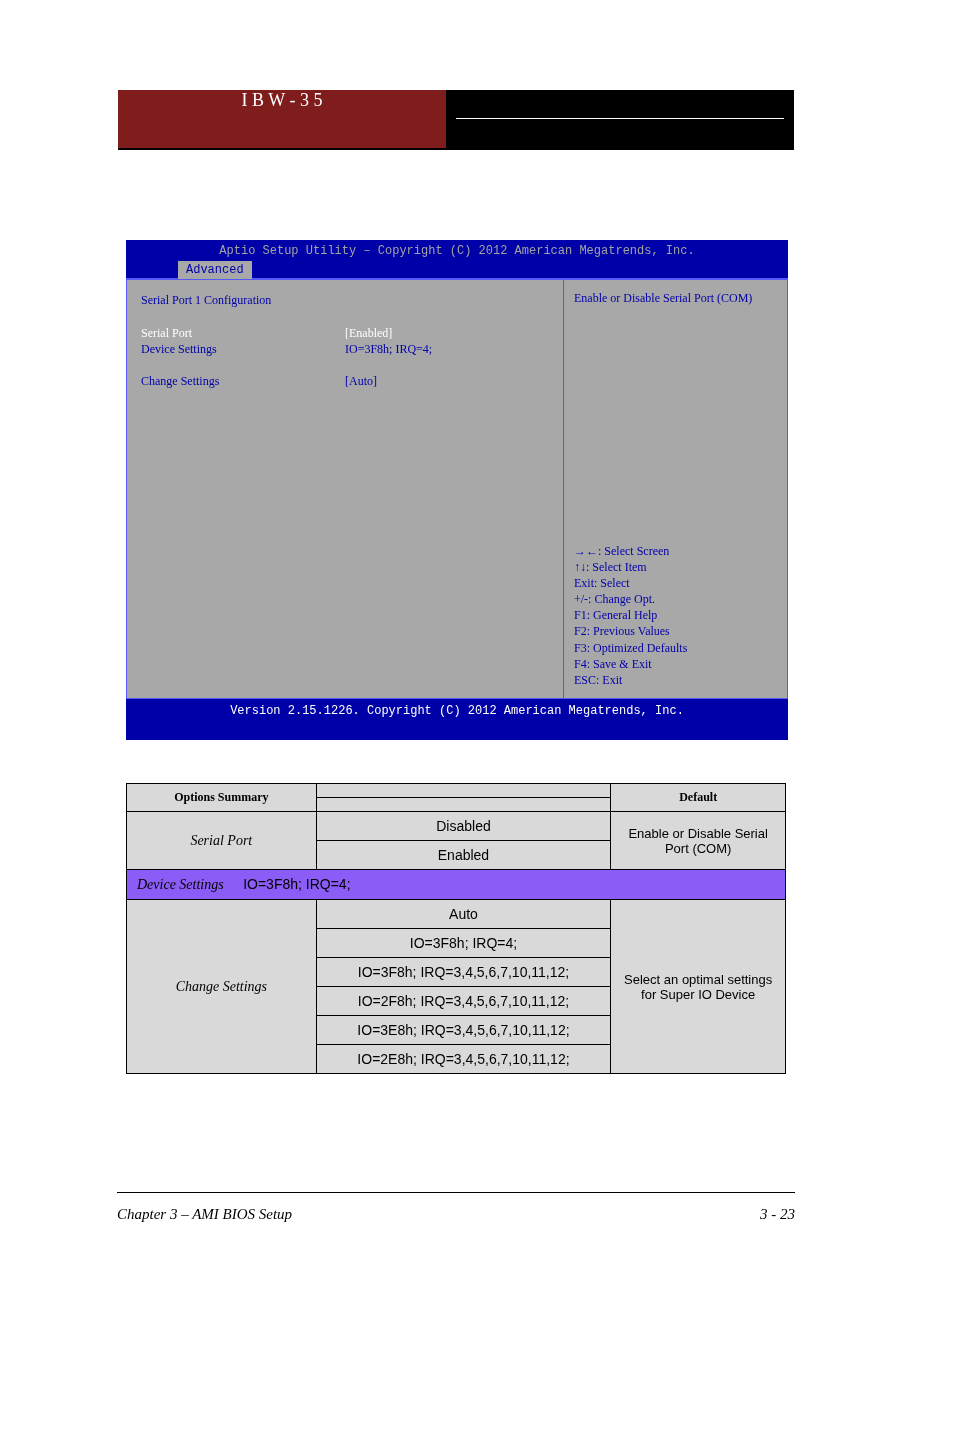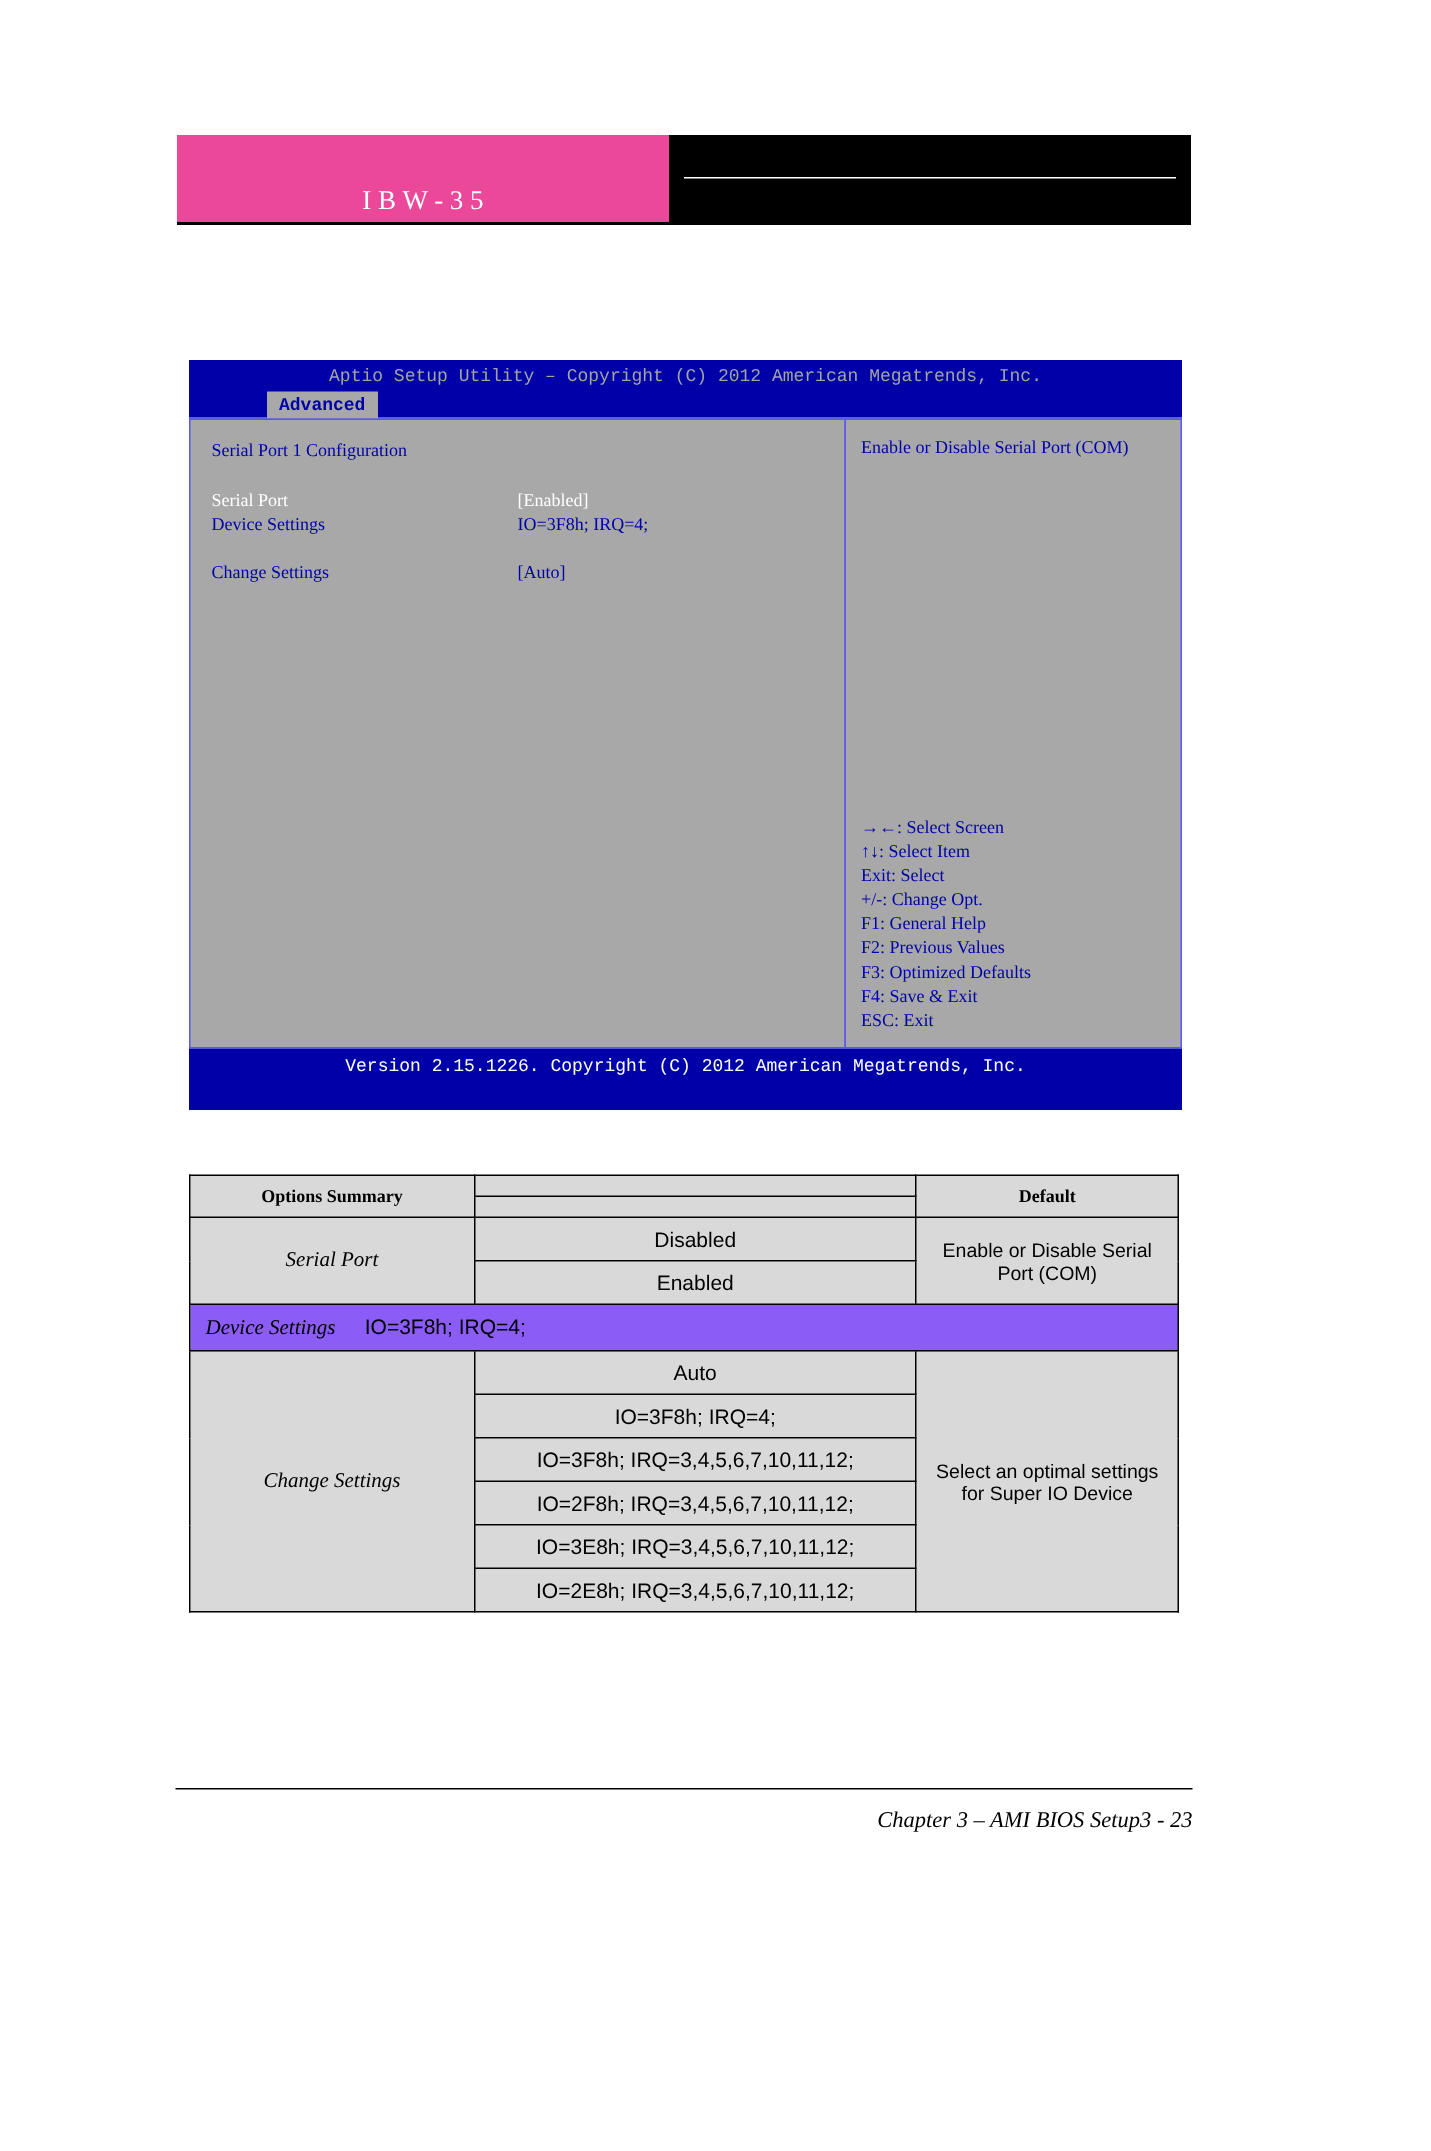--- a/index.html
+++ b/index.html
@@ -13,24 +13,24 @@
   .header-bar {
     position: absolute;
     top: 90px;
     left: 118px;
     width: 676px;
     height: 60px;
     display: flex;
   }
   .header-left {
     flex: 1;
-    background: #ec4899;
+    background: #7f1d1d;
     border-bottom: 2px solid #000;
     display: flex;
-    align-items: flex-end;
+    align-items: flex-start;
     justify-content: center;
     padding-bottom: 4px;
   }
   .header-left .model {
     color: #fff;
     font-size: 18px;
     font-family: "Times New Roman", serif;
   }
   .header-right {
     flex: 1;
@@ -72,21 +72,21 @@
   .bios-tabs {
     background: #0000a8;
     padding: 0 0 0 52px;
     height: 17px;
   }
   .bios-tab {
     display: inline-block;
     background: #a8a8a8;
     color: #0000a8;
     padding: 1px 8px;
-    font-weight: bold;
+    font-weight: normal;
   }
   .bios-body {
     display: flex;
     background: #0000a8;
     border-top: 1px solid #5858f8;
     font-family: Liberation Serif, serif;
   }
   .bios-main {
     flex: 1;
     background: #a8a8a8;
@@ -169,21 +169,21 @@
     left: 117px;
     width: 678px;
     border-top: 1.5px solid #000;
   }
   .footer-text {
     position: absolute;
     top: 1206px;
     left: 117px;
     width: 678px;
     display: flex;
-    justify-content: flex-end;
+    justify-content: space-between;
     font-family: "Times New Roman", serif;
     font-style: italic;
     font-size: 15px;
   }
 </style>
 </head>
 <body>
 
 <div class="header-bar">
   <div class="header-left">

